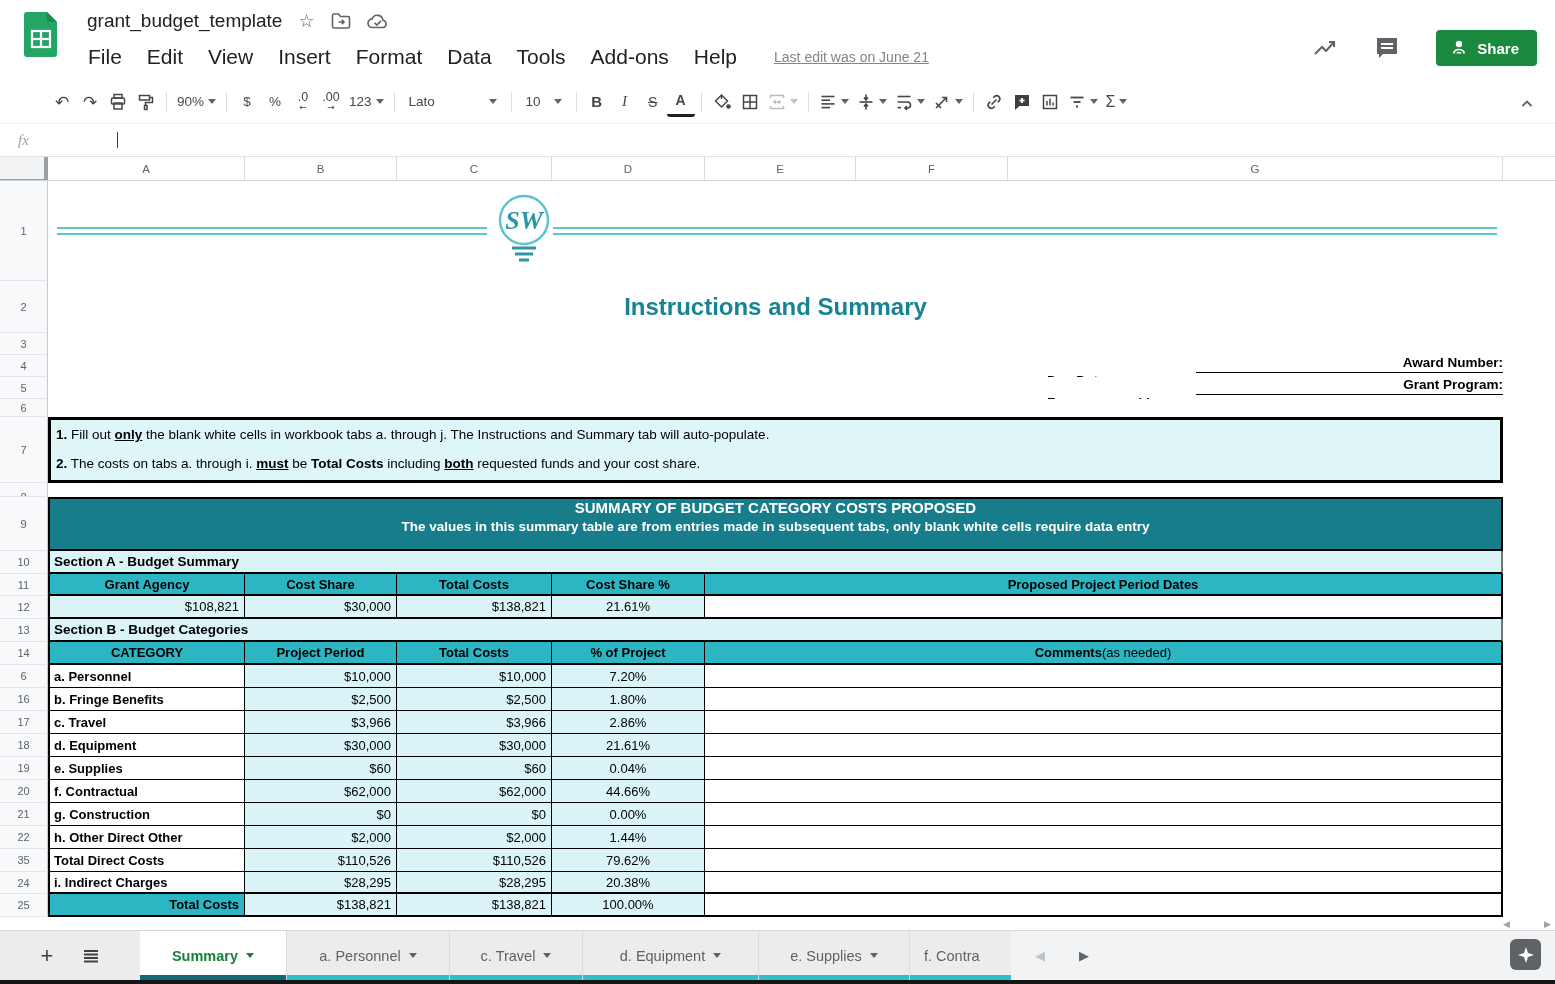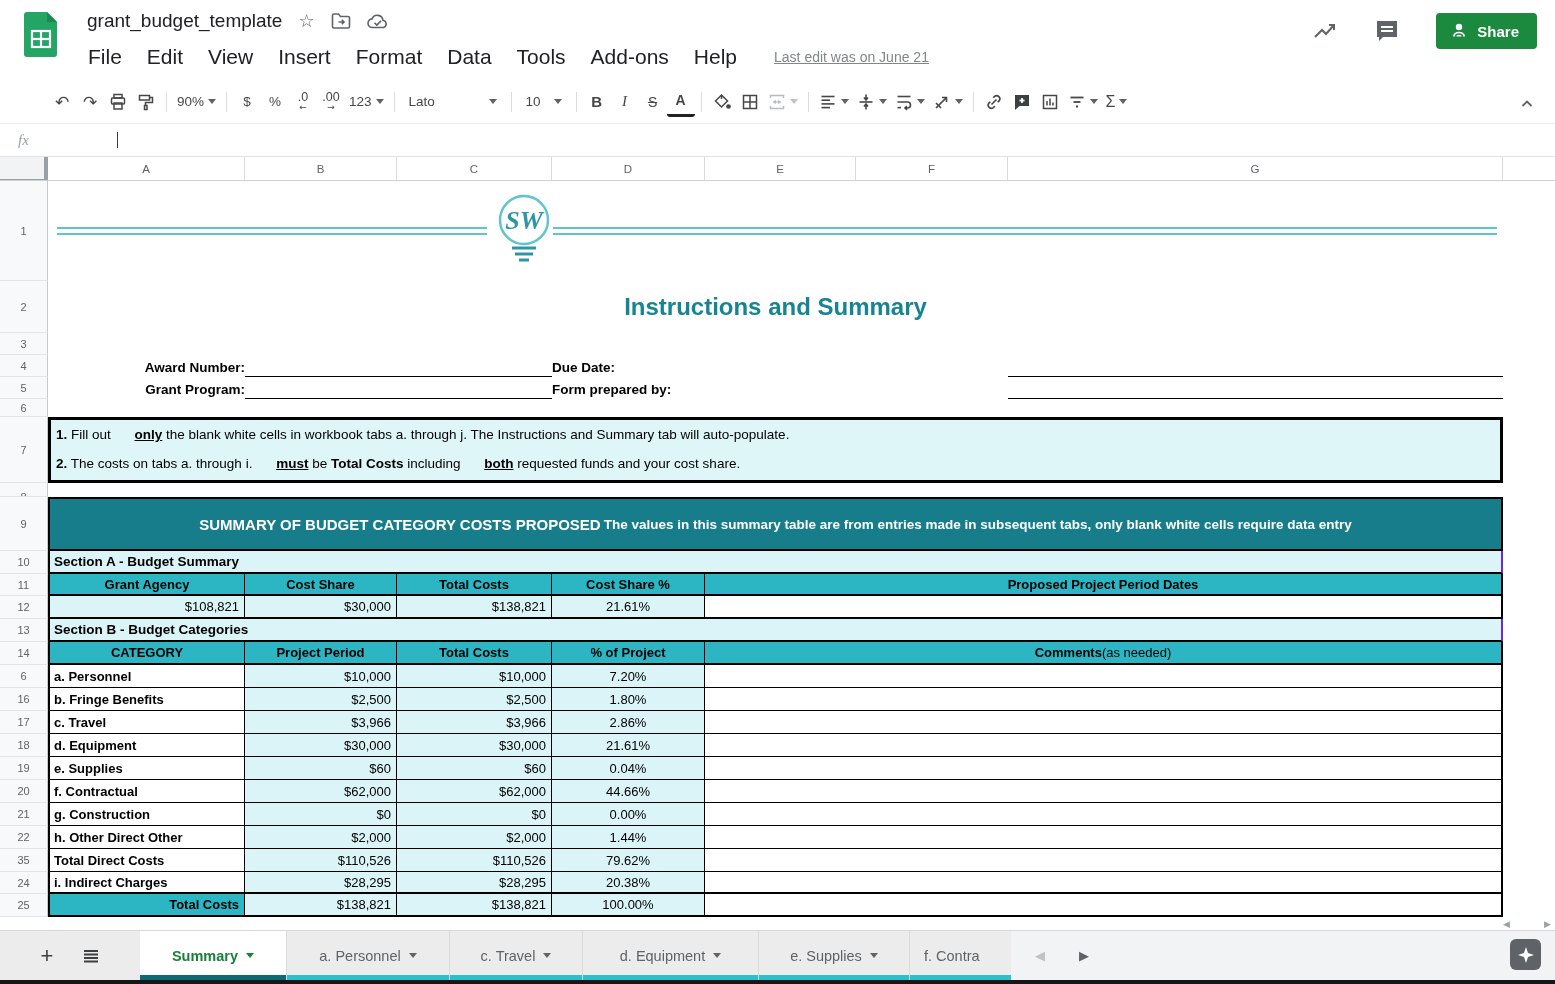--- a/index.html
+++ b/index.html
@@ -9,21 +9,21 @@
 
   
   .topbar { position:absolute; top:0; left:0; width:1555px; height:80px; background:#fff; }
   .sheets-logo { position:absolute; left:24px; top:11px; width:34px; height:47px; }
   .doc-title-row { position:absolute; left:87px; top:10px; display:flex; align-items:center; gap:16px; }
   .doc-title { font-size:19px; color:#202124; }
   .mini-ic { color:#5f6368; font-size:18px; line-height:1; }
   .menu-row { position:absolute; left:88px; top:45px; display:flex; align-items:center; gap:25px; }
   .menu-item { font-size:21px; color:#202124; cursor:default; }
   .last-edit { font-size:14px; color:#80868b; text-decoration:underline; margin-left:12px; }
-  .topbar-right { position:absolute; right:18px; top:13px; display:flex; align-items:center; gap:36px; }
+  .topbar-right { position:absolute; right:18px; top:30px; display:flex; align-items:center; gap:36px; }
   .share-btn { display:flex; align-items:center; gap:9px; background:#1b8a3f; color:#fff;
     border-radius:4px; padding:9px 18px 9px 14px; font-size:15px; font-weight:bold; }
 
   
   .toolbar { position:absolute; top:80px; left:0; width:1555px; height:44px; background:#fff;
     display:flex; align-items:center; padding-left:48px; border-bottom:1px solid #eceef0; }
   .tbtn { display:flex; align-items:center; justify-content:center; min-width:28px; height:30px;
     color:#454746; font-size:14px; border-radius:3px; gap:4px; padding:0 4px; }
   .tbtn.txt { font-size:13.5px; }
   .tsep { width:1px; height:20px; background:#dadce0; margin:0 6px; }
@@ -71,40 +71,40 @@
   .dline { height:8px; border-top:2px solid #60c4cf; border-bottom:2px solid #60c4cf; }
   .dl-left { width:430px; margin-left:9px; }
   .dl-right { flex:1; margin-right:6px; }
   .brand { font-size:37px; font-weight:bold; letter-spacing:0.5px; margin:0 8px 6px 12px; white-space:nowrap; }
   .br-light { color:#60c4cf; } .br-dark { color:#3c6e7d; } .br-org { color:#33606d; }
 
   .sheet-subtitle { display:flex; align-items:center; justify-content:center; height:100%;
     color:#178494; font-size:24px; font-weight:bold; }
 
   
-  .fieldrow { display:flex; align-items:flex-end; height:100%; }
+  .fieldrow { display:flex; align-items:flex-end; height:100%;flex-direction:column; }
   .flabel { width:197px; font-weight:bold; font-size:13.5px; text-align:right; padding-bottom:2px; }
   .flabel2 { width:456px; font-weight:bold; font-size:13.5px; text-align:left; padding-bottom:2px; }
   .fline { border-bottom:1px solid #000; height:18px; }
   .w307{width:307px}.w495{width:495px}
 
   
   .instr { border:3px solid #000; background:#dff6f9; height:100%; padding:7px 6px 0 5px;
     font-size:13.5px; color:#000; }
   .instr .ln { margin-bottom:14px; }
-  .b { font-weight:bold; } .bu { font-weight:bold; text-decoration:underline;margin-left:20px; }
+  .b { font-weight:bold; } .bu { font-weight:bold; text-decoration:underline; }
 
   
   .sumhdr { border:2px solid #000; background:#177d8b; color:#fff; height:100%;
-    display:flex; flex-direction:row; align-items:center; justify-content:center; gap:3px; }
+    display:flex; flex-direction:column; align-items:center; justify-content:flex-start; gap:3px; }
   .sumhdr .l1 { font-size:15px; font-weight:bold; }
   .sumhdr .l2 { font-size:13.5px; font-weight:bold; }
 
   
-  .seclabel { border-left:2px solid #000; border-right:2px solid #6d28d9; background:#dbf4f8;
+  .seclabel { border-left:2px solid #000; border-right:2px solid #737373; background:#dbf4f8;
     height:100%; display:flex; align-items:center; font-weight:bold; font-size:13.5px; padding-left:4px; }
   .tblrow { display:flex; height:100%; }
   .cell { display:flex; align-items:center; border-right:1px solid #000; font-size:13px;
     overflow:hidden; white-space:nowrap; height:100%; }
   .cA{flex:0 0 197px}.cB{flex:0 0 152px}.cC{flex:0 0 155px}.cD{flex:0 0 153px}
   .cEFG{flex:0 0 798px}
   .first { border-left:2px solid #000; }
   .lastc { border-right:2px solid #000; }
   .hcell { background:#2cb5c3; font-weight:bold; justify-content:center; color:#000; }
   .catcell { font-weight:bold; padding-left:4px; background:#fff; }

